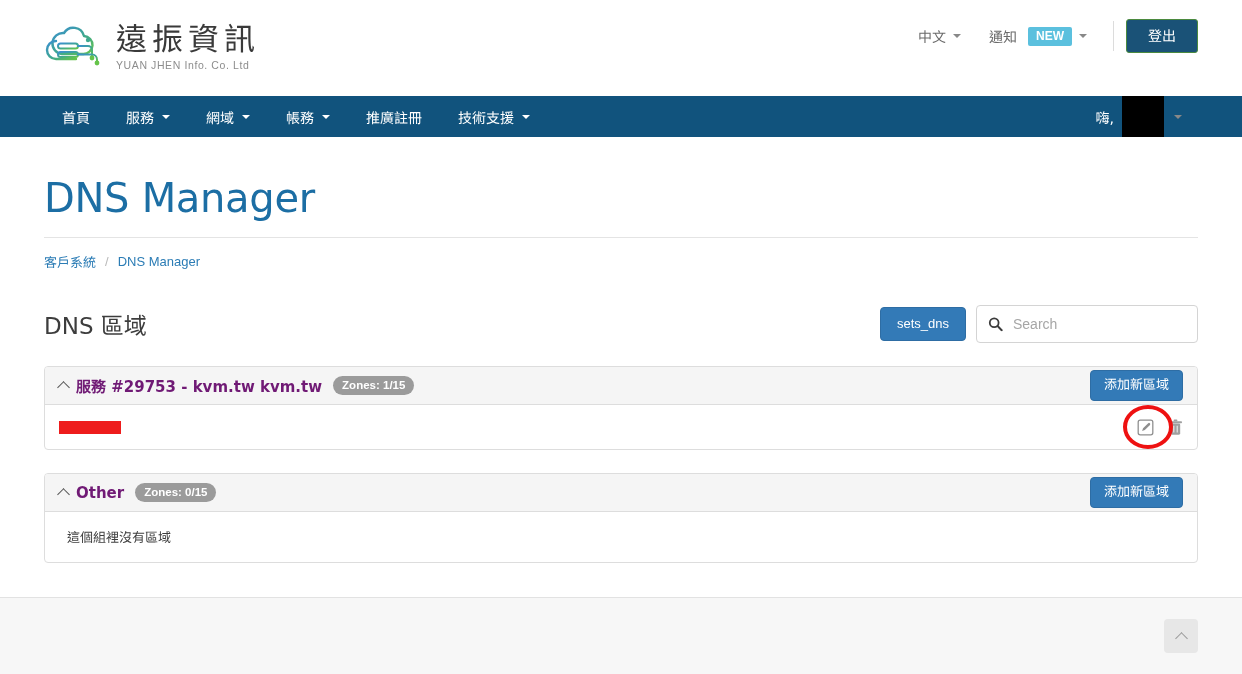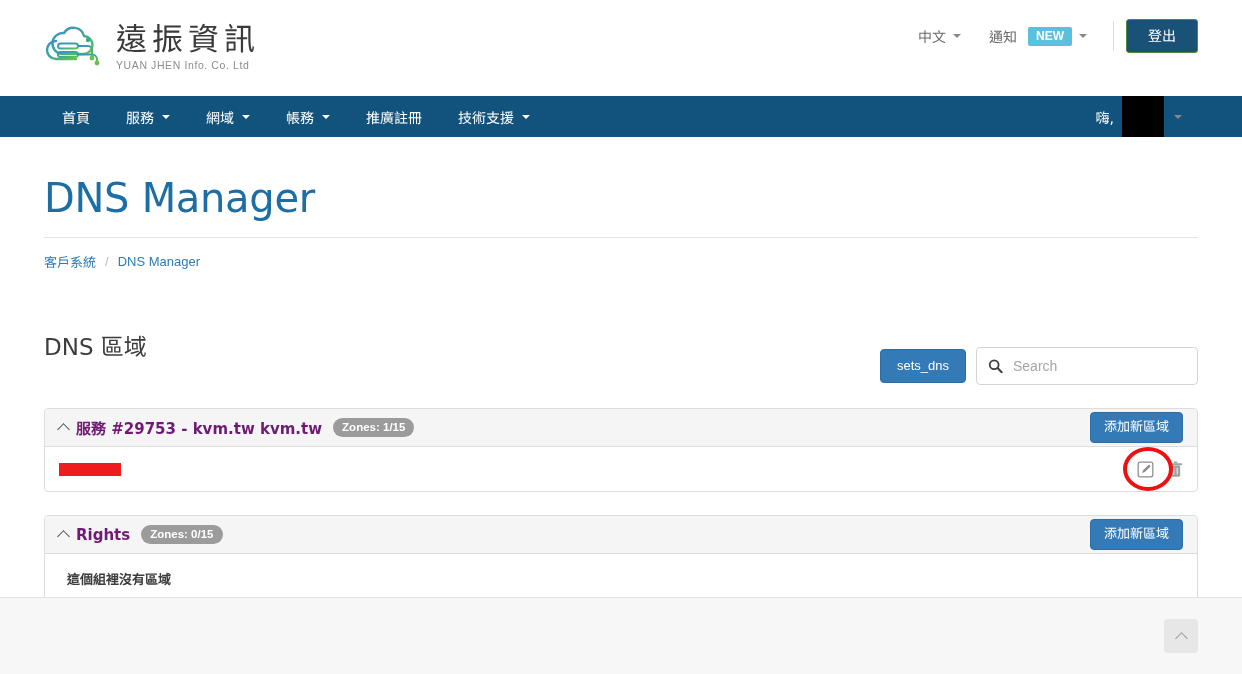--- a/index.html
+++ b/index.html
@@ -182,21 +182,20 @@
     font-size: 23px;
     color: #3d3d3d;
     font-weight: 400;
     font-family: "DejaVu Sans", sans-serif;
   }
   .section-tools {
     margin-left: auto;
     display: flex;
     align-items: center;
     gap: 10px;
-    margin-top: 42px;
   }
   .btn-primary-sm {
     background: #337ab7;
     color: #fff;
     border: 1px solid #2e6da4;
     border-radius: 4px;
     font-size: 13px;
     padding: 9px 16px;
     cursor: pointer;
     line-height: 1.1;
@@ -275,21 +274,21 @@
     margin-left: 11px;
     line-height: 1;
     white-space: nowrap;
   }
   .panel-heading .btn-primary-sm {
     margin-left: auto;
     padding: 7px 13px;
     font-size: 13px;
     font-family: "DejaVu Sans", sans-serif;
   }
-  .panel-body { padding: 0; font-weight: bold; }
+  .panel-body { padding: 0; }
   .zone-row {
     display: flex;
     align-items: center;
     height: 44px;
     padding: 0 14px;
   }
   .zone-name-redact {
     display: inline-block;
     width: 62px;
     height: 13px;
@@ -502,21 +501,21 @@
             <span class="annot-circle"></span>
           </div>
         </div>
       </div>
     </div>
 
     <div class="panel">
       <div class="panel-heading">
         <div class="panel-toggle">
           <i class="chev-up"></i>
-          <span class="panel-title">Rights</span>
+          <span class="panel-title">Other</span>
         </div>
         <span class="zone-badge">Zones: 0/15</span>
         <button class="btn-primary-sm">添加新區域</button>
       </div>
       <div class="panel-body">
         <div class="empty-note">這個組裡沒有區域</div>
       </div>
     </div>
 
   </div>

